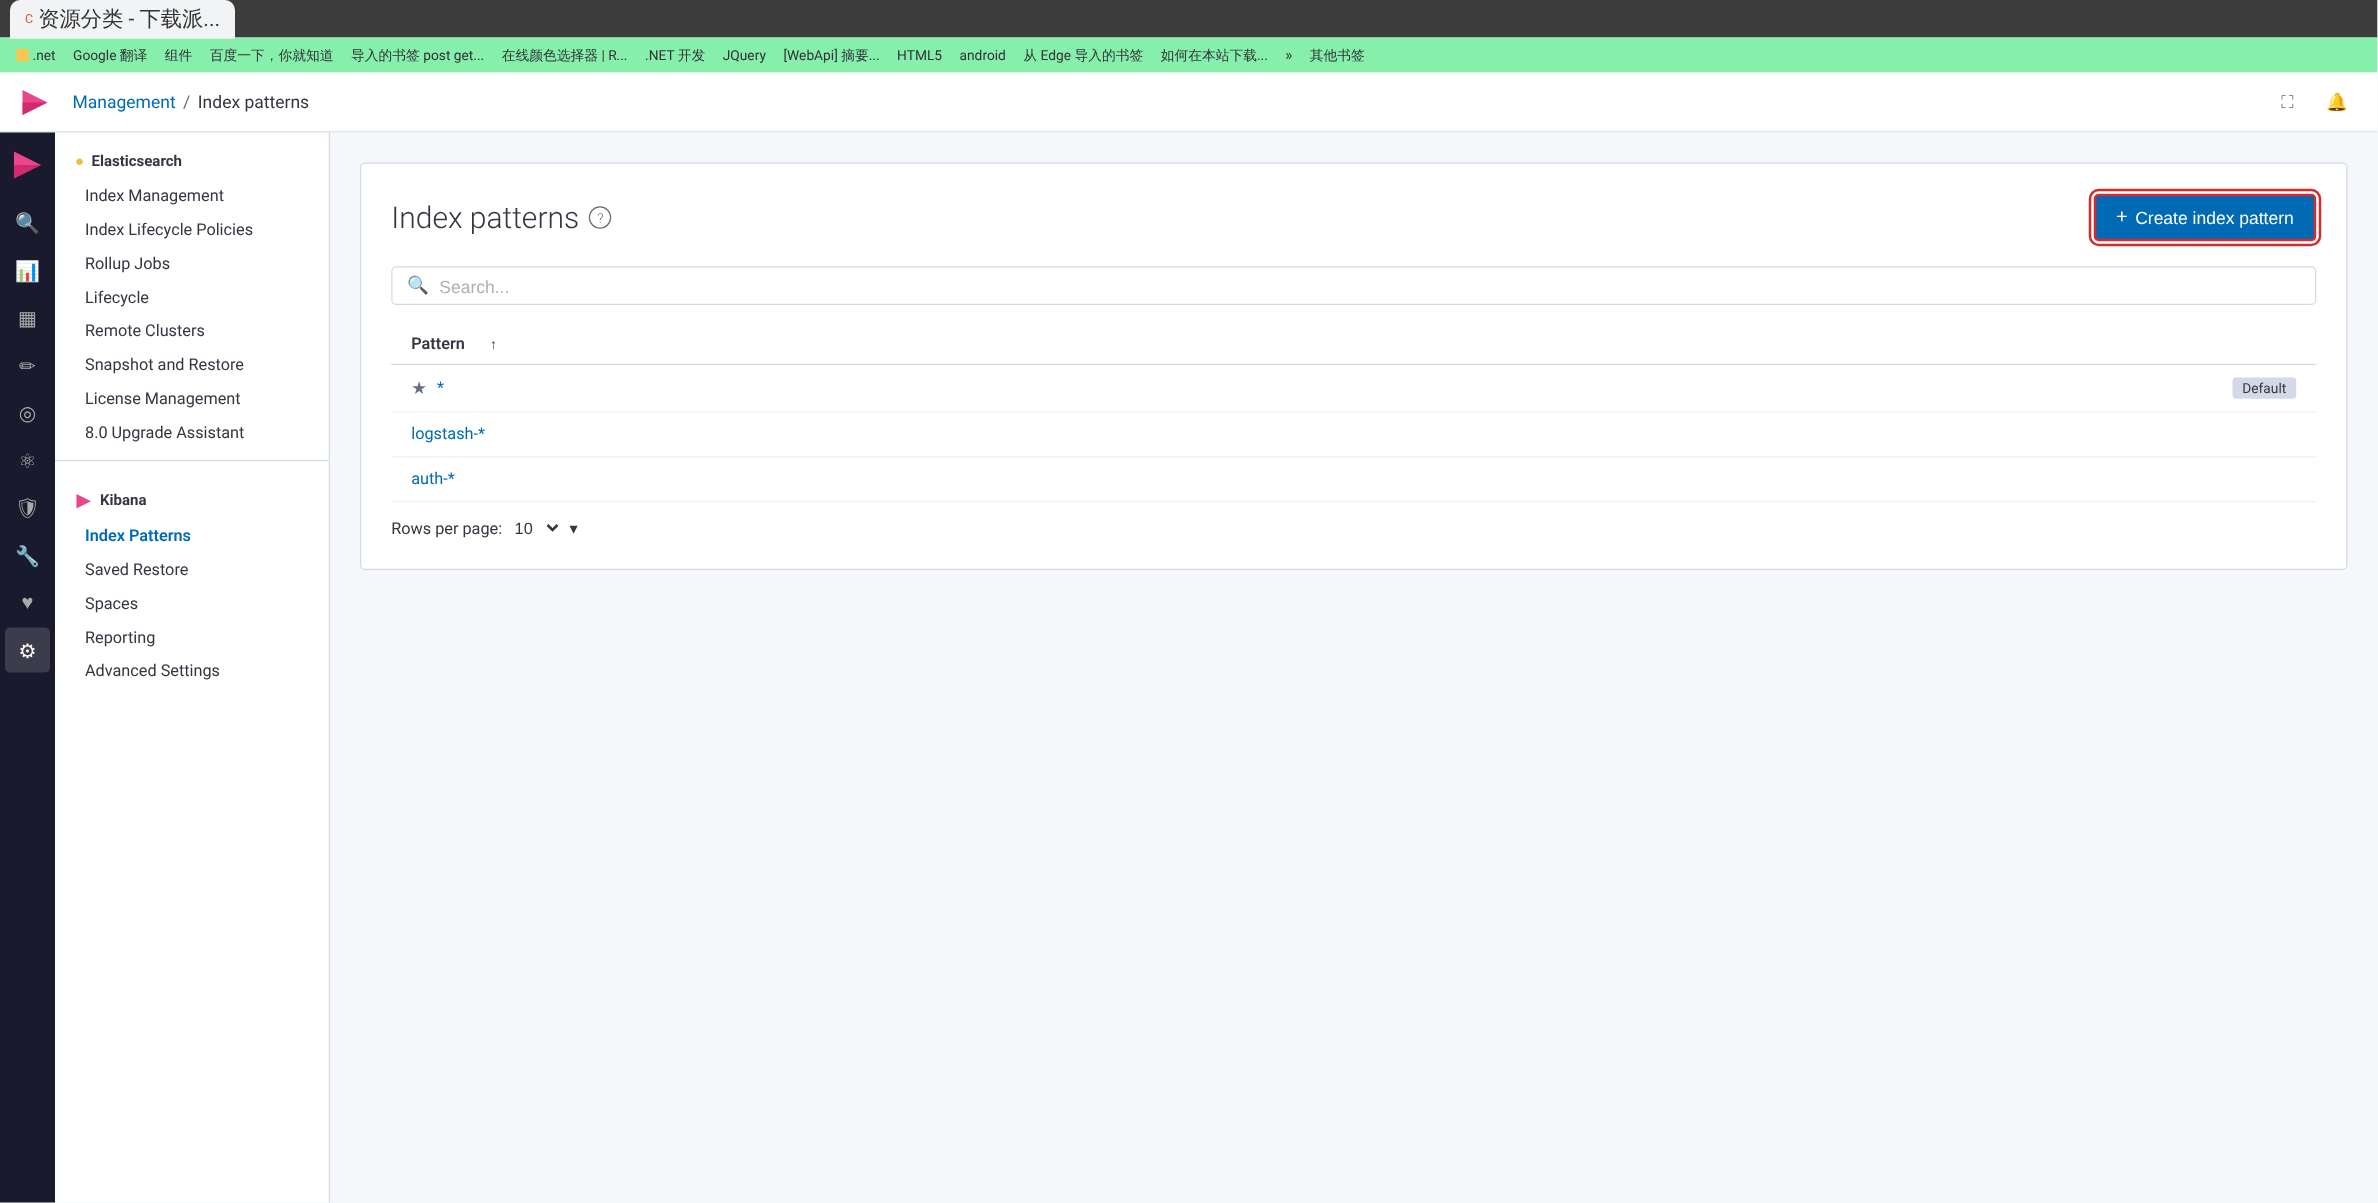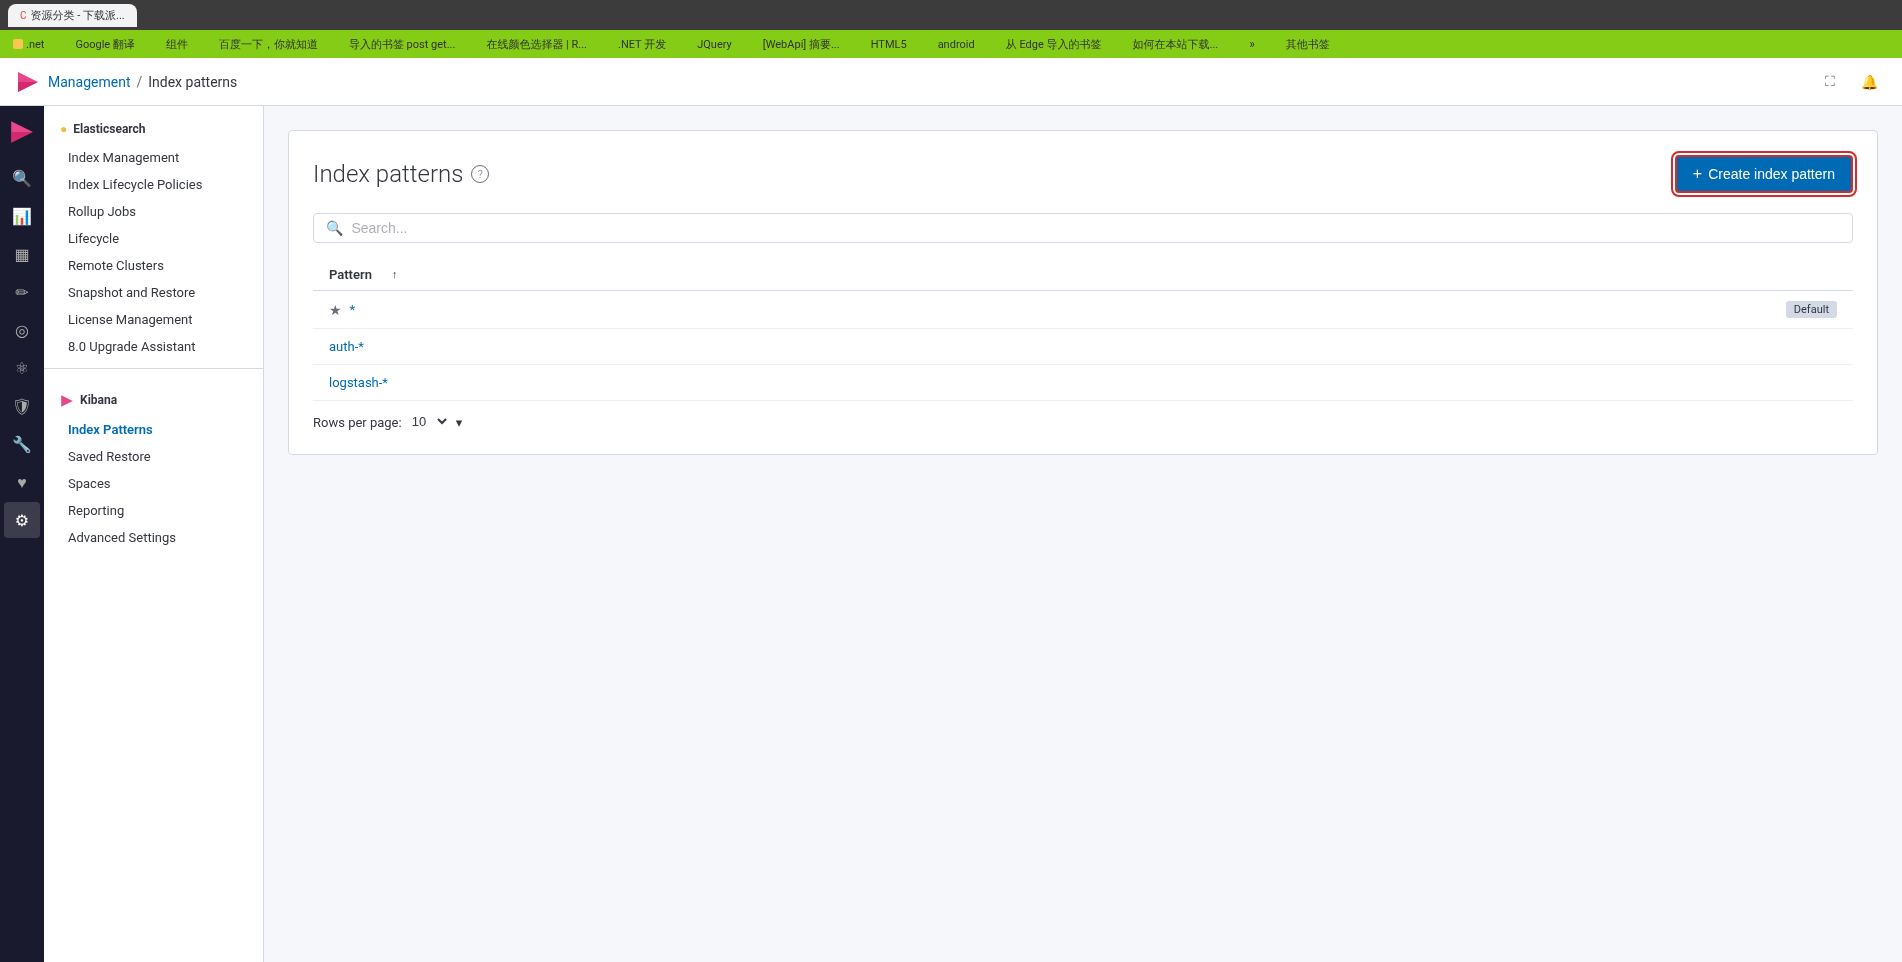--- a/index.html
+++ b/index.html
@@ -1,42 +1,42 @@
 <!DOCTYPE html>
 <html><head>
   <meta charset="utf-8">
   <style>
     * { box-sizing: border-box; margin: 0; padding: 0; }
     body { font-family: -apple-system, BlinkMacSystemFont, 'Segoe UI', Roboto, sans-serif; font-size: 14px; background: #f5f7fa; color: #343741; overflow: hidden; height: 962px; width: 1902px; }
 
     
     .browser-bar { background: #3c3c3c; height: 30px; display: flex; align-items: center; padding: 0 8px; gap: 6px; }
     .browser-tab { background: #f1f3f4; border-radius: 8px 8px 0 0; padding: 4px 12px; font-size: 11px; color: #333; display: flex; align-items: center; gap: 4px; max-width: 200px; overflow: hidden; white-space: nowrap; }
-    .browser-bookmarks { background: #84cc16; height: 28px; display: flex; align-items: center; padding: 0 8px; gap: 21px; font-size: 11px; overflow: hidden; white-space: nowrap; }
+    .browser-bookmarks { background: #86efac; height: 28px; display: flex; align-items: center; padding: 0 8px; gap: 4px; font-size: 11px; overflow: hidden; white-space: nowrap; }
     .bookmark-item { color: #333; padding: 2px 5px; cursor: pointer; font-size: 11px; }
 
     
     .app-container { display: flex; height: calc(962px - 58px); }
 
     
     .nav-icons { width: 44px; background: #1a1a2e; display: flex; flex-direction: column; align-items: center; padding-top: 8px; gap: 2px; flex-shrink: 0; }
     .nav-icon-item { width: 36px; height: 36px; display: flex; align-items: center; justify-content: center; border-radius: 4px; cursor: pointer; color: #aaa; font-size: 16px; }
     .nav-icon-item.active { background: rgba(255,255,255,0.15); color: #fff; }
     .nav-icon-logo { width: 36px; height: 36px; display: flex; align-items: center; justify-content: center; margin-bottom: 8px; }
 
     
     .sidebar { width: 220px; background: #fff; border-right: 1px solid #d3dae6; overflow-y: auto; flex-shrink: 0; }
     .sidebar-section-title { font-size: 12px; font-weight: 700; color: #343741; padding: 16px 16px 8px 16px; display: flex; align-items: center; gap: 6px; }
     .sidebar-item { padding: 6px 16px 6px 24px; color: #343741; font-size: 13px; cursor: pointer; white-space: nowrap; }
     .sidebar-item.active { color: #006BB4; font-weight: 600; }
     .sidebar-divider { height: 1px; background: #d3dae6; margin: 8px 0; }
 
     
     .header { height: 48px; background: #fff; border-bottom: 1px solid #d3dae6; display: flex; align-items: center; padding: 0 16px; gap: 8px; }
-    .breadcrumb { display: flex; align-items: center; gap: 6px; font-size: 14px; }
+    .breadcrumb { display: flex; align-items: center; gap: 6px; font-size: 14px; margin-left: 10px; }
     .breadcrumb-link { color: #006BB4; cursor: pointer; }
     .breadcrumb-sep { color: #69707d; }
     .breadcrumb-current { color: #343741; }
     .header-right { margin-left: auto; display: flex; align-items: center; gap: 8px; }
     .header-icon { width: 32px; height: 32px; display: flex; align-items: center; justify-content: center; cursor: pointer; color: #69707d; border-radius: 4px; }
 
     
     .main-content { flex: 1; overflow-y: auto; padding: 24px; background: #f5f7fa; }
     .content-card { background: #fff; border: 1px solid #d3dae6; border-radius: 4px; padding: 24px; }
 
@@ -68,21 +68,21 @@
 
     
     .kibana-logo { display: flex; align-items: center; }
   </style>
 </head>
 <body>
 
 <div class="browser-bar">
   <div class="browser-tab">
     <span style="color:#e74c3c; font-size:10px;">C</span>
-    <span style="font-size:11px;">资源分类 - 下载派...</span>
+    <span style="font-size:17px;">资源分类 - 下载派...</span>
   </div>
 </div>
 
 <div class="browser-bookmarks">
   <div class="bookmark-item" style="display:flex;align-items:center;gap:3px;">
     <span style="background:#f9c74f;width:10px;height:10px;border-radius:2px;display:inline-block;"></span>
     <span>.net</span>
   </div>
   <div class="bookmark-item">Google 翻译</div>
   <div class="bookmark-item">组件</div>
@@ -199,25 +199,25 @@
         </div>
       </div>
 
       <div class="table-row">
         <span class="star-icon">★</span>
         <a class="pattern-link">*</a>
         <span class="default-badge">Default</span>
       </div>
 
       <div class="table-row">
+        <a class="pattern-link">logstash-*</a>
+      </div>
+
+      <div class="table-row">
         <a class="pattern-link">auth-*</a>
-      </div>
-
-      <div class="table-row">
-        <a class="pattern-link">logstash-*</a>
       </div>
 
       <div class="rows-per-page">
         <span>Rows per page:</span>
         <select class="rows-select">
           <option>10</option>
           <option>25</option>
           <option>50</option>
           <option>100</option>
         </select>

